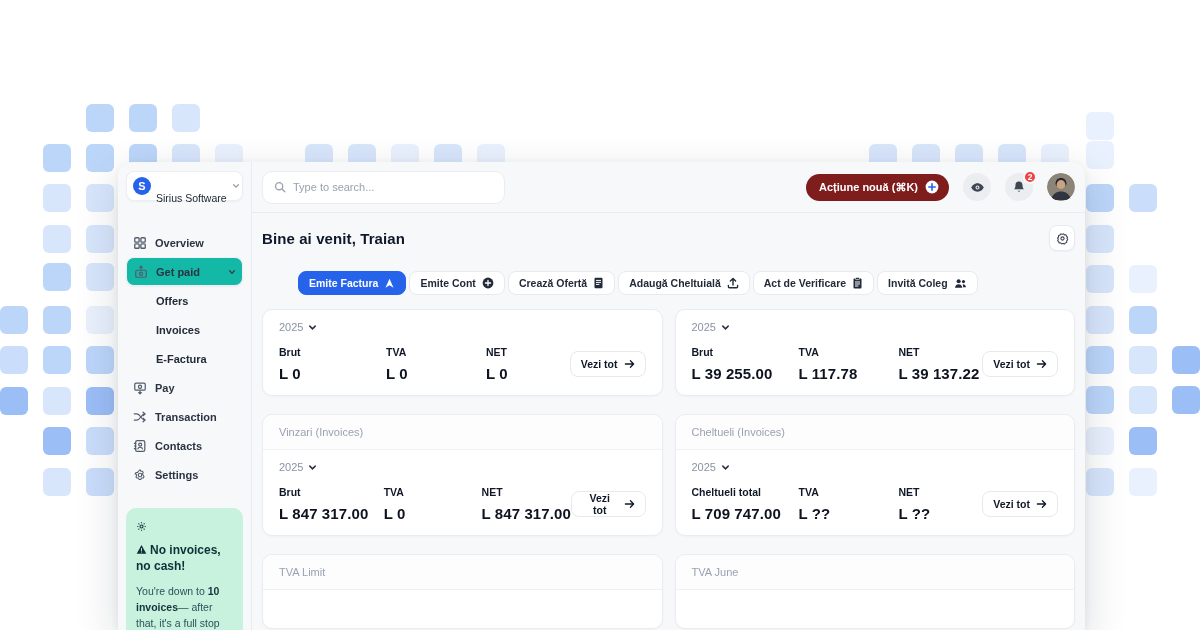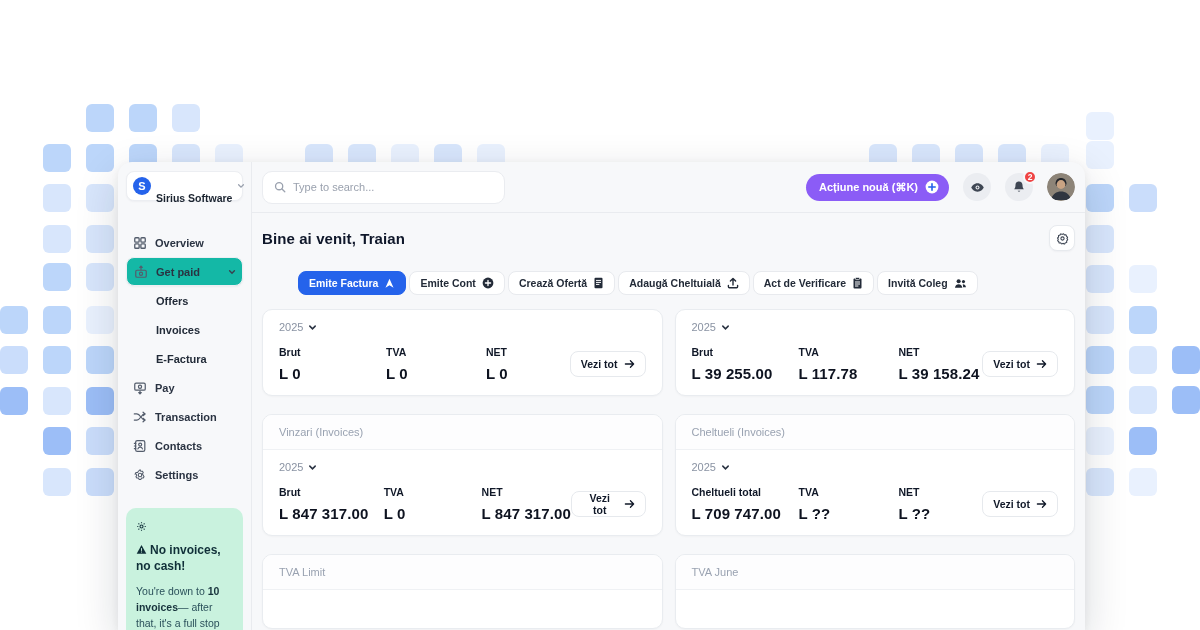--- a/index.html
+++ b/index.html
@@ -16,21 +16,21 @@
     box-shadow:0 14px 44px rgba(15,23,42,.16), 0 2px 8px rgba(15,23,42,.06); }
 
   
   .sidebar { width:134px; flex:0 0 134px; border-right:1px solid #E9EBEF;
     padding:9px 8px 0 8px; display:flex; flex-direction:column; }
   .switcher { height:30px; background:#fff; border:1px solid #ECEEF2; border-radius:8px;
     display:flex; align-items:center; gap:5px; padding:0 7px 0 6px;
     box-shadow:0 1px 2px rgba(16,24,40,.04); cursor:pointer; }
   .logo { width:18px; height:18px; border-radius:50%; background:#2563EB; color:#fff;
     font-size:11px; font-weight:bold; display:flex; align-items:center; justify-content:center; flex:0 0 18px;}
-  .switcher .ws-name { font-size:10.5px; font-weight:700; color:#1B2430; white-space:nowrap;margin-top:24px; }
+  .switcher .ws-name { font-size:10.5px; font-weight:400; color:#1B2430; white-space:nowrap;margin-top:24px; }
   .chev { margin-left:auto; color:#9AA1AE; display:flex; }
 
   .nav { margin-top:27px; display:flex; flex-direction:column; }
   .nav-item { height:29px; display:flex; align-items:center; gap:8px; padding:0 6px;
     font-size:11px; font-weight:600; color:#2A3342; border-radius:8px; cursor:pointer;text-align:center; }
   .nav-item .nicon { width:15px; height:15px; flex:0 0 15px; color:#545D6C; display:flex; align-items:center; justify-content:center; }
   .nav-item.active { background:#14b8a6; border:1px solid #EDEFF3; box-shadow:0 1px 2px rgba(16,24,40,.05); }
   .nav-item.sub { padding-left:30px; font-weight:600; color:#222B38; }
 
   .alert-card { margin:19px 0 0 0; background:#C9F2DE; border-radius:10px; padding:10px 10px 12px; height:200px; }
@@ -43,21 +43,21 @@
   
   .main { flex:1; display:flex; flex-direction:column; min-width:0; }
   .topbar { height:51px; flex:0 0 51px; border-bottom:1px solid #E9EBEF;
     display:flex; align-items:center; padding:0 10px; gap:7px; }
   .search { width:243px; height:33px; background:#fff; border:1px solid #EAECF0; border-radius:10px;
     display:flex; align-items:center; gap:7px; padding:0 11px; color:#9AA1AE; }
   .search input { border:none; outline:none; background:transparent; font-size:11px; width:100%;
     font-family:"Liberation Sans", sans-serif; color:#39414F; }
   .search input::placeholder { color:#9AA1AE; }
   .tb-right { margin-left:auto; display:flex; align-items:center; gap:14px; }
-  .btn-primary-pill { height:27px; background:#8b5cf6; border:none; border-radius:14px; color:#fff;
+  .btn-primary-pill { height:27px; background:#7f1d1d; border:none; border-radius:14px; color:#fff;
     font-size:11px; font-weight:700; display:flex; align-items:center; gap:7px; padding:0 10px 0 13px;
     cursor:pointer; font-family:"Liberation Sans", sans-serif; }
   .round-btn { width:28px; height:28px; border-radius:50%; background:#EBEDF1; border:none;
     display:flex; align-items:center; justify-content:center; cursor:pointer; position:relative; color:#3E4653; }
   .badge { position:absolute; top:-3px; right:-4px; min-width:14px; height:14px; border-radius:8px;
     background:#EF4444; color:#fff; font-size:8.5px; font-weight:700; display:flex; align-items:center;
     justify-content:center; border:2px solid #F7F8FA; padding:0 2px; }
   .avatar { width:28px; height:28px; border-radius:50%; overflow:hidden; flex:0 0 28px; cursor:pointer; }
 
   .content { flex:1; padding:12px 10px 0; overflow:hidden; }
@@ -435,21 +435,21 @@
               <div class="stat c1">
                   <span class="lbl">Brut</span>
                   <span class="val">L 39 255.00</span>
                 </div>
               <div class="stat c2">
                   <span class="lbl">TVA</span>
                   <span class="val">L 117.78</span>
                 </div>
               <div class="stat c3">
                   <span class="lbl">NET</span>
-                  <span class="val">L 39 158.24</span>
+                  <span class="val">L 39 137.22</span>
                 </div>
               <button class="vezi-tot">
                   <span>Vezi tot</span>
                   <span style="display:flex">
                     <svg width="11" height="10" viewBox="0 0 12 10" fill="none" stroke="#101828" stroke-width="1.4" stroke-linecap="round" stroke-linejoin="round">
                       <path d="M1.5 5h9M7 1.5 10.5 5 7 8.5"></path>
                     </svg>
                   </span>
                 </button>
             </div>

